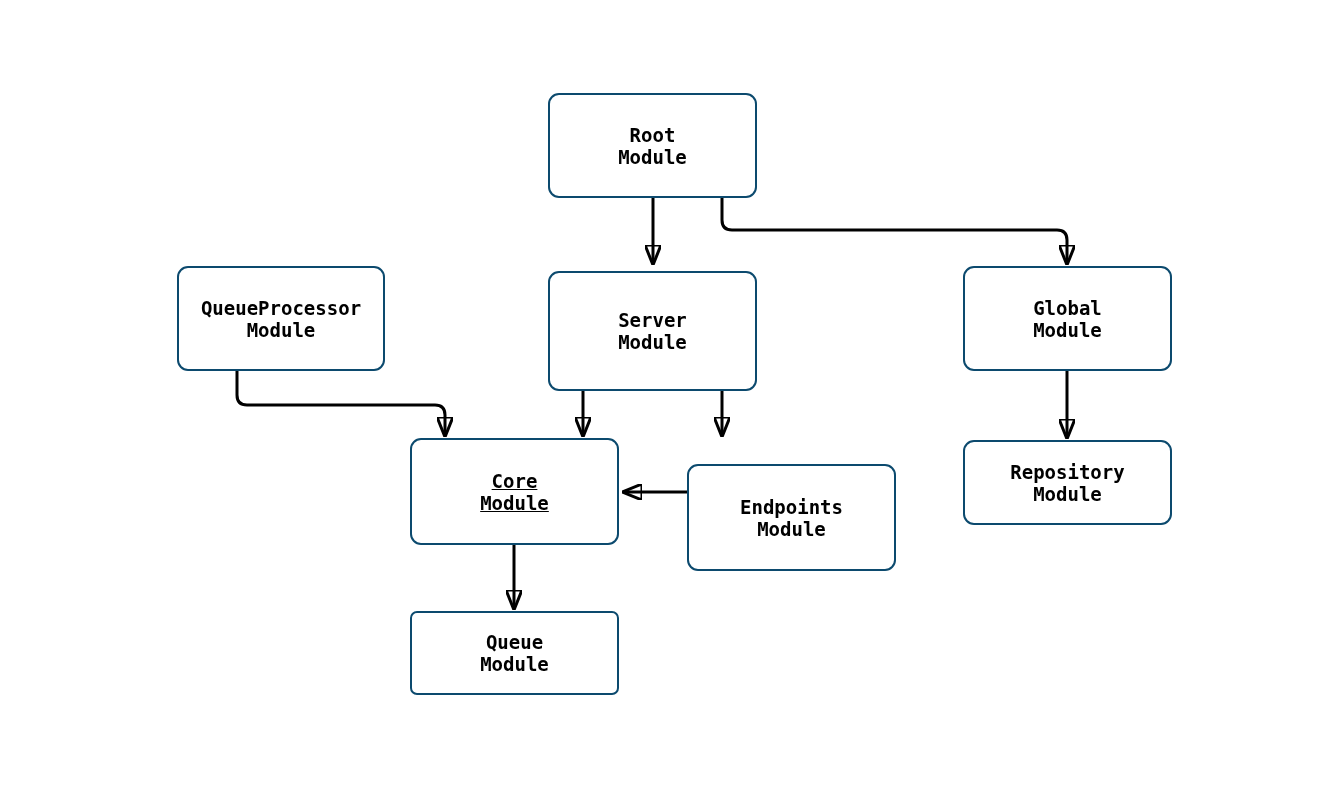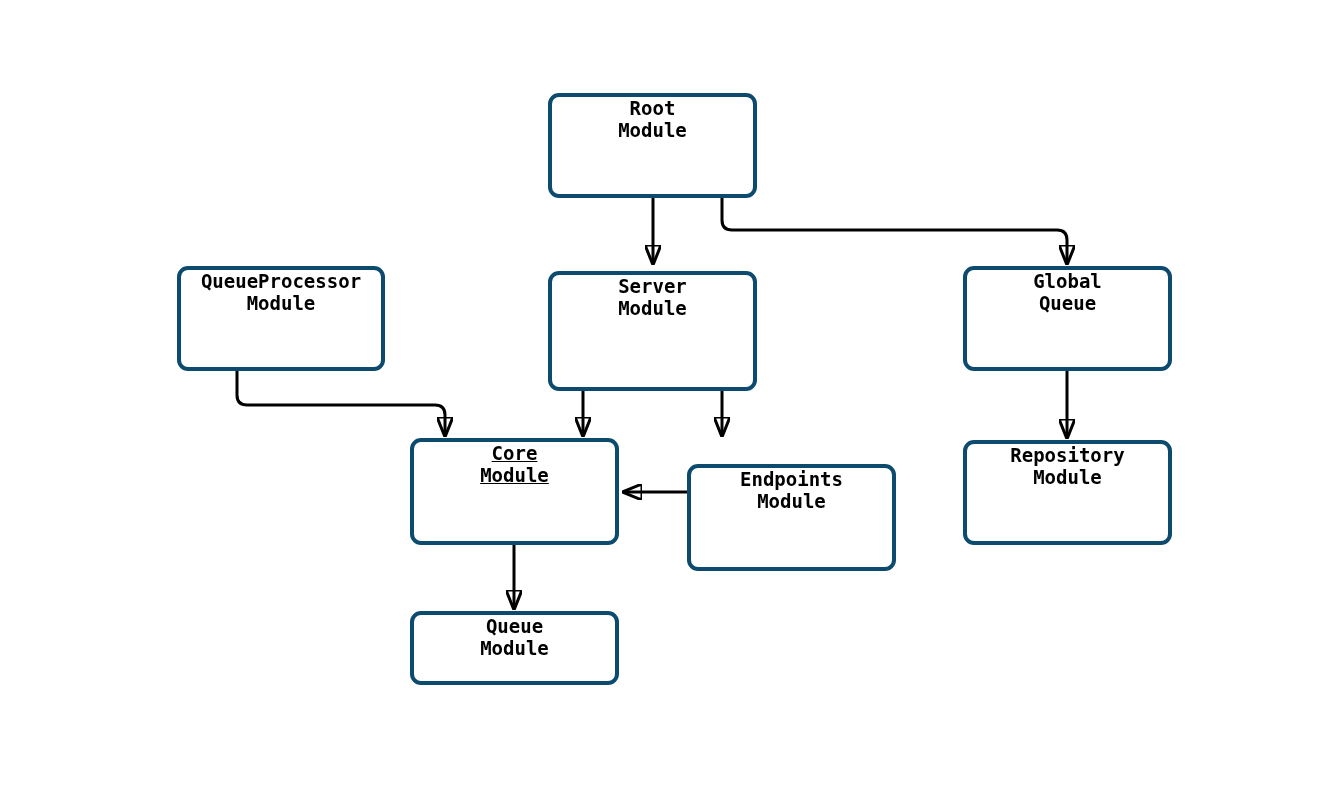--- a/index.html
+++ b/index.html
@@ -24,24 +24,24 @@
   }
   .edge-layer path {
     fill: none;
     stroke: #000000;
     stroke-width: 3;
   }
   .node {
     position: absolute;
     box-sizing: border-box;
     background: #ffffff;
-    border: 4px solid #0c4a6e;
+    border: 2px solid #0c4a6e;
     border-radius: 11px;
     display: flex;
-    align-items: flex-start;
+    align-items: center;
     justify-content: center;
   }
   .node .label {
     white-space: pre-line;
     text-align: center;
     font-weight: bold;
     font-size: 19px;
     line-height: 22px;
     color: #000000;
   }
@@ -77,36 +77,36 @@
 Module</span>
   </div>
 
   <div class="node" style="left:548px; top:271px; width:209px; height:120px;">
     <span class="label">Server
 Module</span>
   </div>
 
   <div class="node" style="left:963px; top:266px; width:209px; height:105px;">
     <span class="label">Global
-Queue</span>
+Module</span>
   </div>
 
   <div class="node" style="left:410px; top:438px; width:209px; height:107px;text-decoration:underline;">
     <span class="label">Core
 Module</span>
   </div>
 
   <div class="node" style="left:687px; top:464px; width:209px; height:107px;">
     <span class="label">Endpoints
 Module</span>
   </div>
 
-  <div class="node" style="left:963px; top:440px; width:209px; height:105px;">
+  <div class="node" style="left:963px; top:440px; width:209px; height:85px;">
     <span class="label">Repository
 Module</span>
   </div>
 
-  <div class="node" style="left:410px; top:611px; width:209px; height:74px;">
+  <div class="node" style="left:410px; top:611px; width:209px; height:84px;border-radius:7px;">
     <span class="label">Queue
 Module</span>
   </div>
 
 </div>
 
 </body></html>

